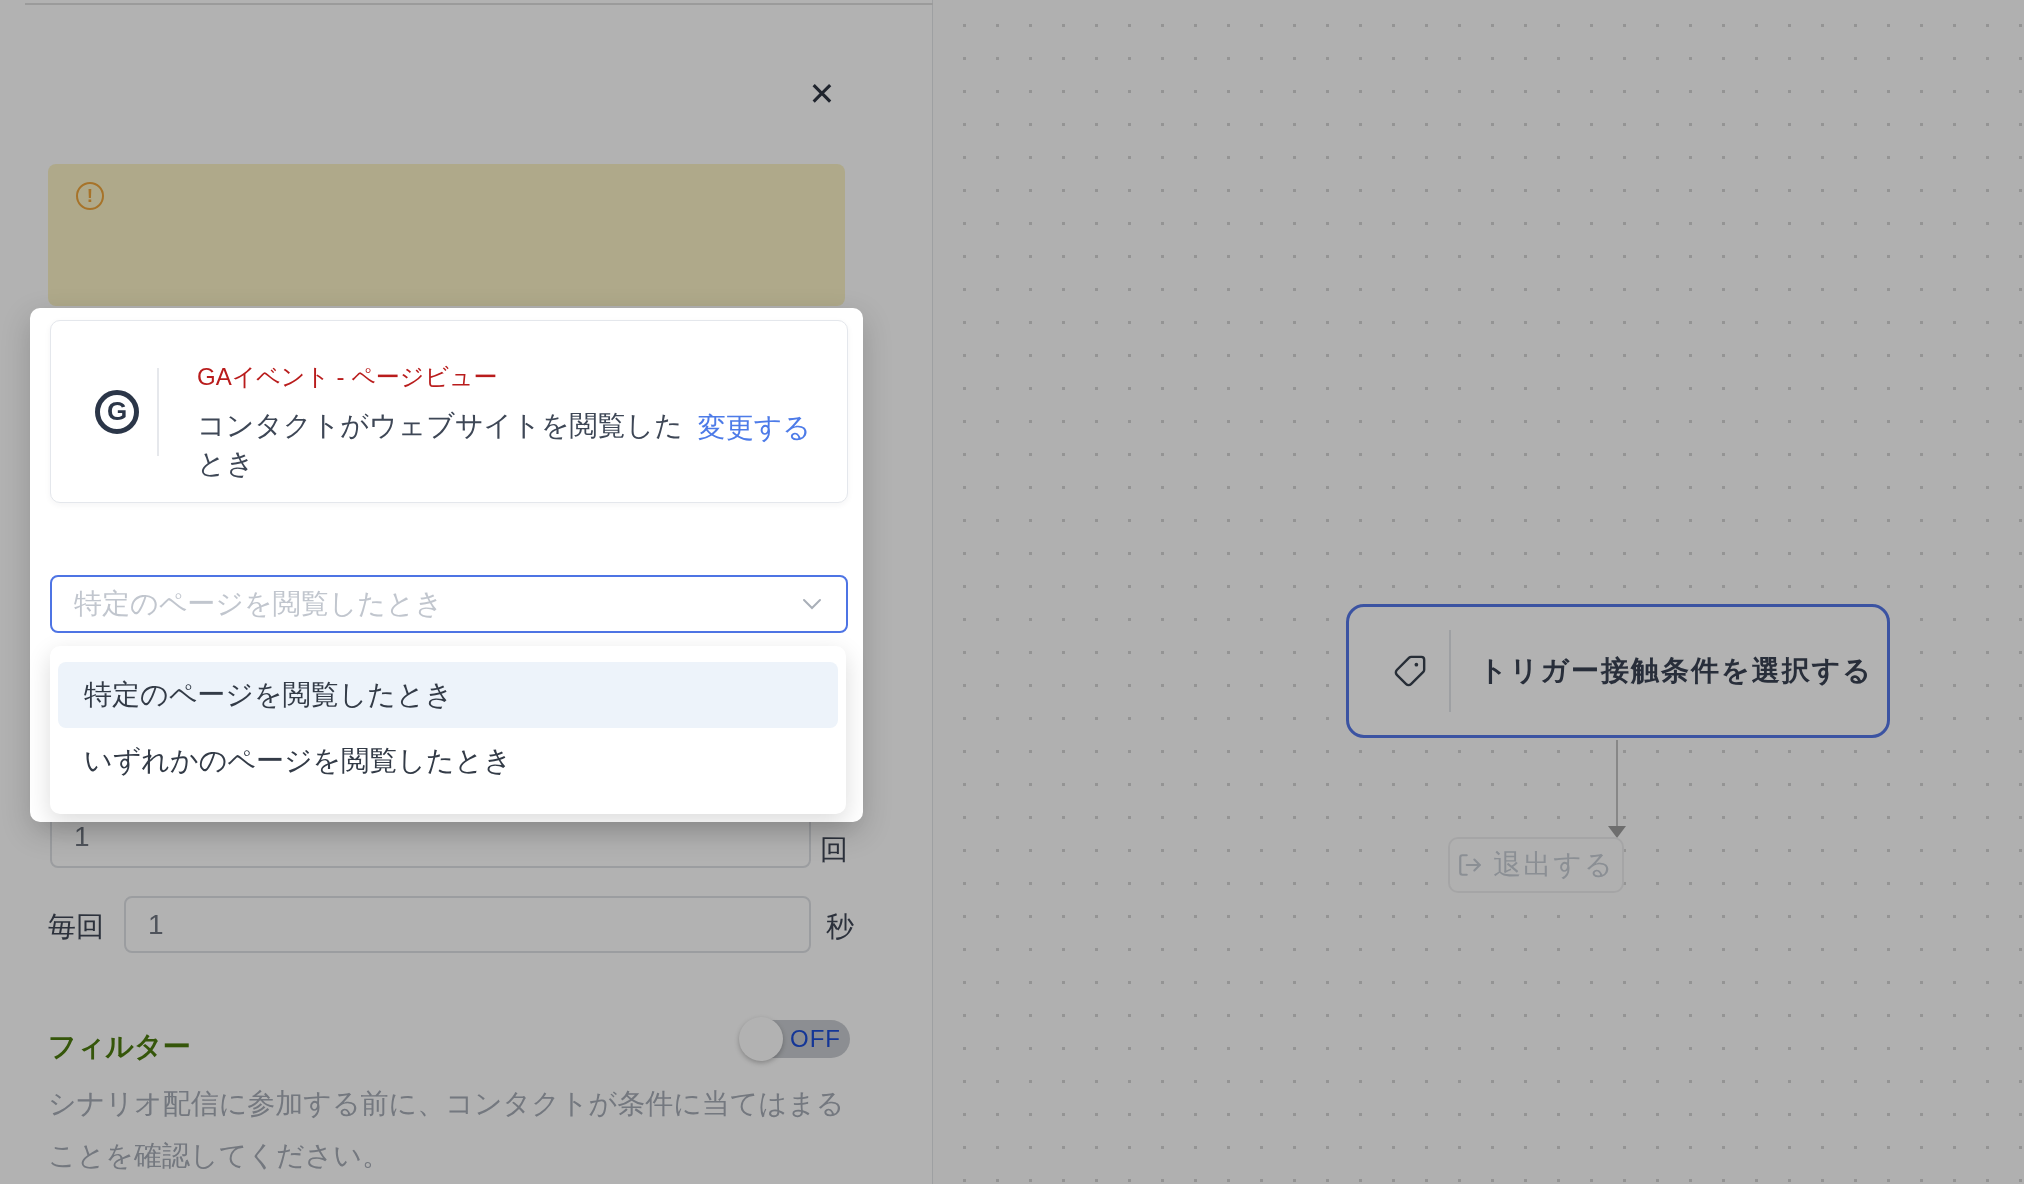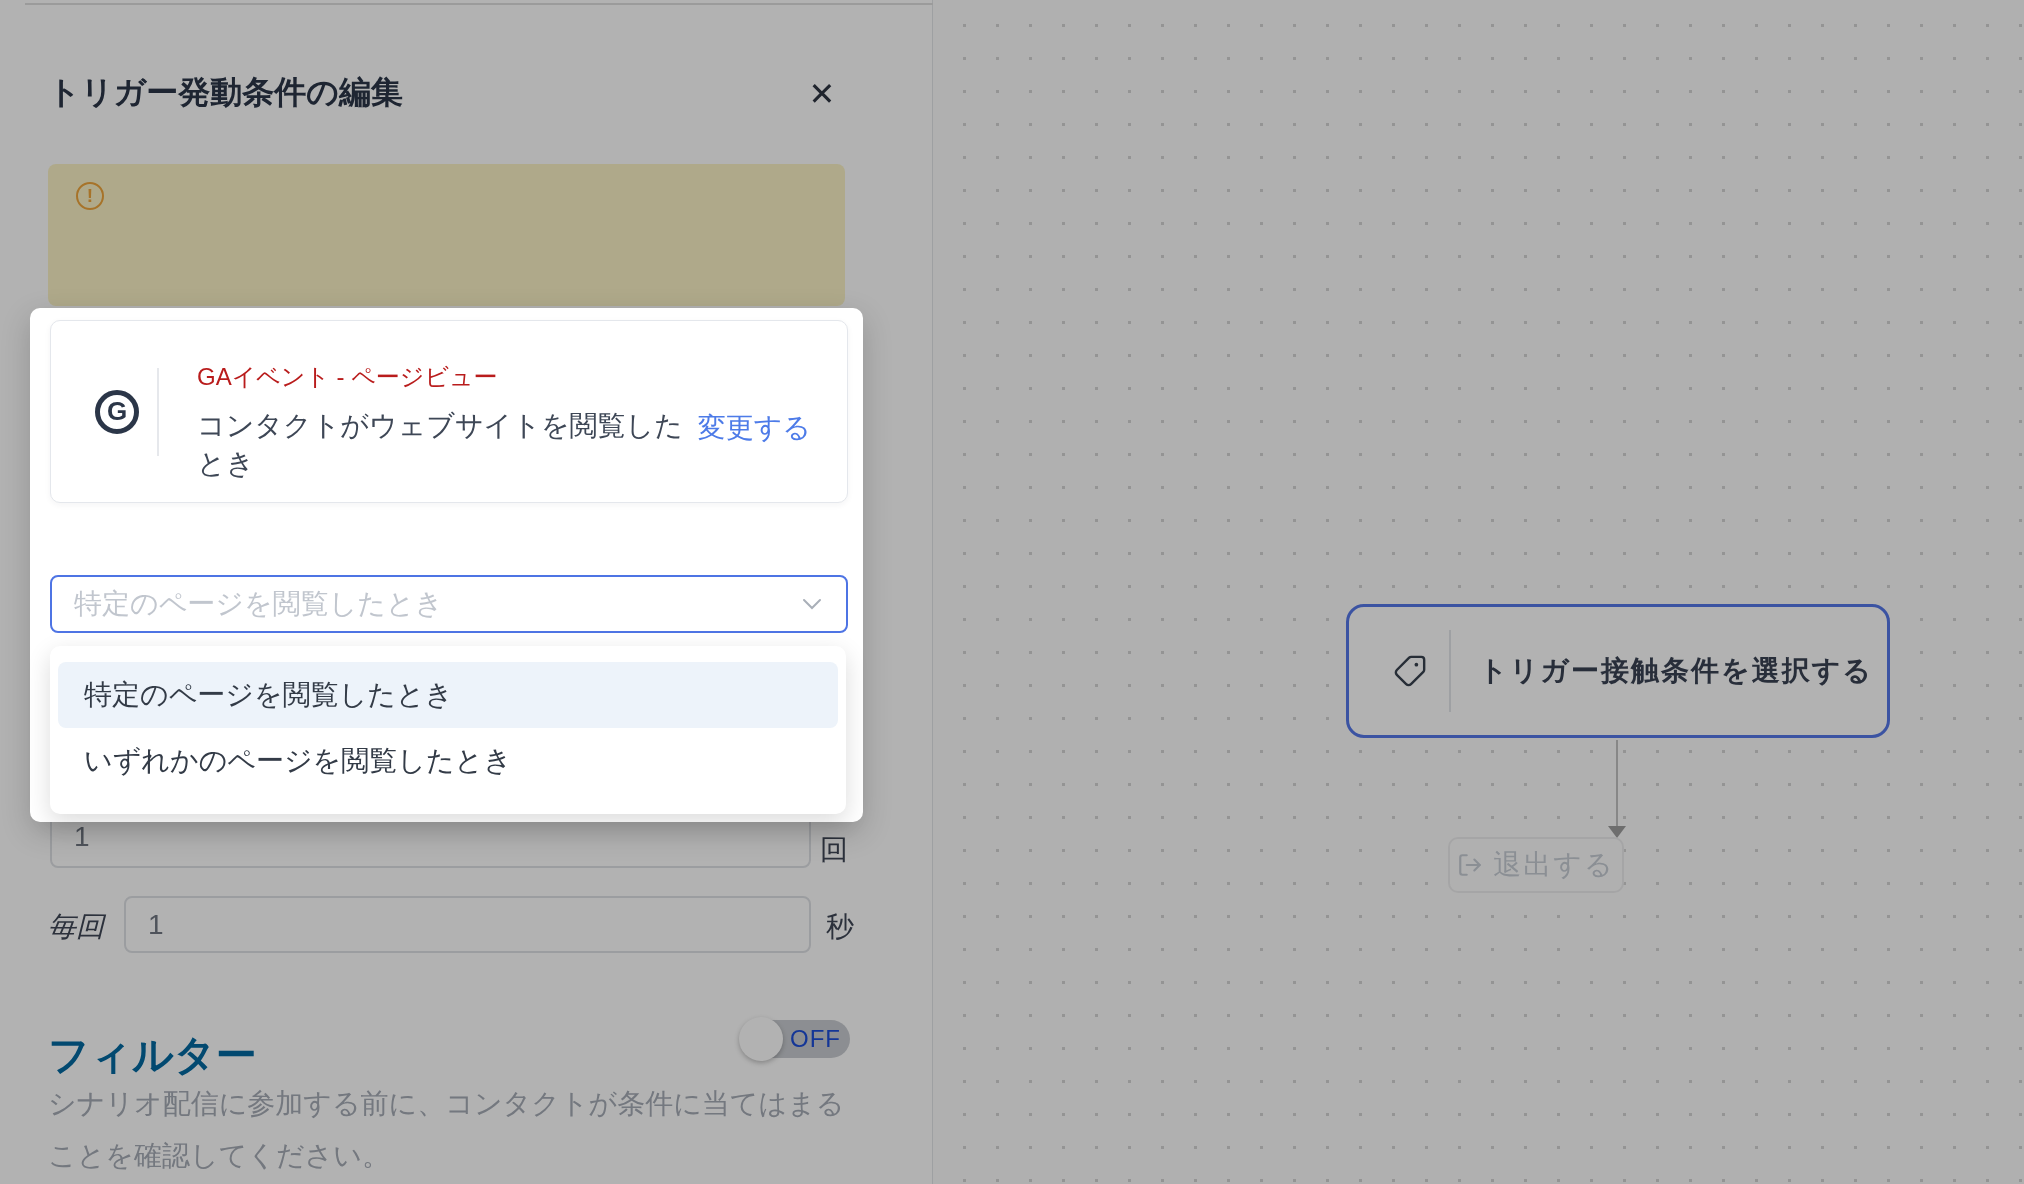--- a/index.html
+++ b/index.html
@@ -19,25 +19,25 @@
             box-sizing:border-box;display:flex;align-items:center;justify-content:center;
             font-size:19px;font-weight:bold;color:#EFA53C;}
   .warn-text{margin-left:14px;width:700px;font-size:28px;line-height:40px;color:#EFA53C;}
 
   .field{box-sizing:border-box;border:2px solid #DFE1E5;border-radius:8px;background:#fff;
          display:flex;align-items:center;}
   .field .val{margin-left:22px;font-size:28px;color:#717883;}
   .count-field{left:50px;top:806px;width:761px;height:62px;}
   .unit{font-size:28px;color:#3F4756;}
   .unit-kai{left:820px;top:831px;}
-  .lbl-maikai{left:48px;top:908px;font-size:28px;color:#3F4756;font-style:italic;}
+  .lbl-maikai{left:48px;top:908px;font-size:28px;color:#3F4756;}
   .interval-field{left:124px;top:896px;width:687px;height:57px;}
   .unit-byo{left:826px;top:908px;}
 
-  .filter-heading{left:48px;top:1028px;font-size:41px;font-weight:bold;color:#0369a1;}
+  .filter-heading{left:48px;top:1028px;font-size:28px;font-weight:bold;color:#4d7c0f;}
   .toggle{left:740px;top:1020px;width:110px;height:38px;background:#C9CCD1;border-radius:19px;cursor:pointer;}
   .knob{position:absolute;left:-1px;top:-3px;width:44px;height:44px;background:#fff;border-radius:50%;
         box-shadow:0 2px 5px rgba(0,0,0,0.25);}
   .toggle-label{position:absolute;left:50px;top:5px;font-size:24px;letter-spacing:1px;color:#1d4ed8;}
   .filter-note{left:48px;top:1078px;width:800px;font-size:28px;line-height:52px;color:#A6ACB6;}
 
   
   .canvas{left:933px;top:0;width:1091px;height:1184px;background:#FCFCFC;
           background-image:radial-gradient(circle,#D4D4D4 1.6px,transparent 2px);
           background-size:33px 33px;background-position:15px 9px;}
@@ -83,21 +83,20 @@
   .option.selected{background:#EDF3FA;}
 </style>
 </head>
 <body>
 
 <div class="stage">
 
   <div class="abs panel-bg"></div>
   <div class="abs top-hairline"></div>
 
-  <div class="abs panel-title">トリガー発動条件の編集</div>
   <div class="abs close-btn">✕</div>
 
   <div class="abs warning">
     <span class="warn-ico">!</span>
   </div>
 
   <div class="abs field count-field">
     <span class="val">1</span>
   </div>
   <div class="abs unit unit-kai">回</div>

